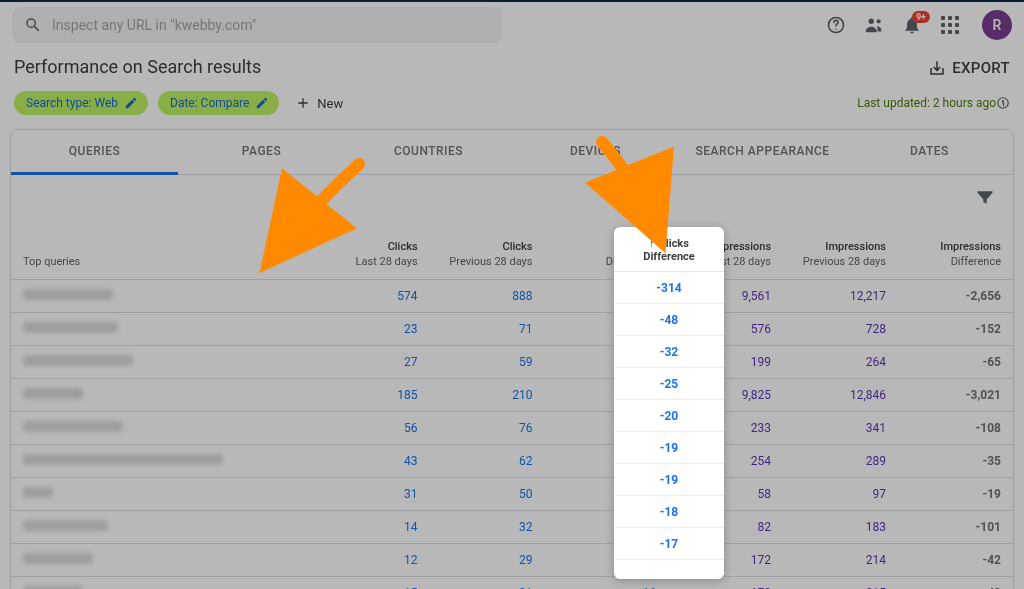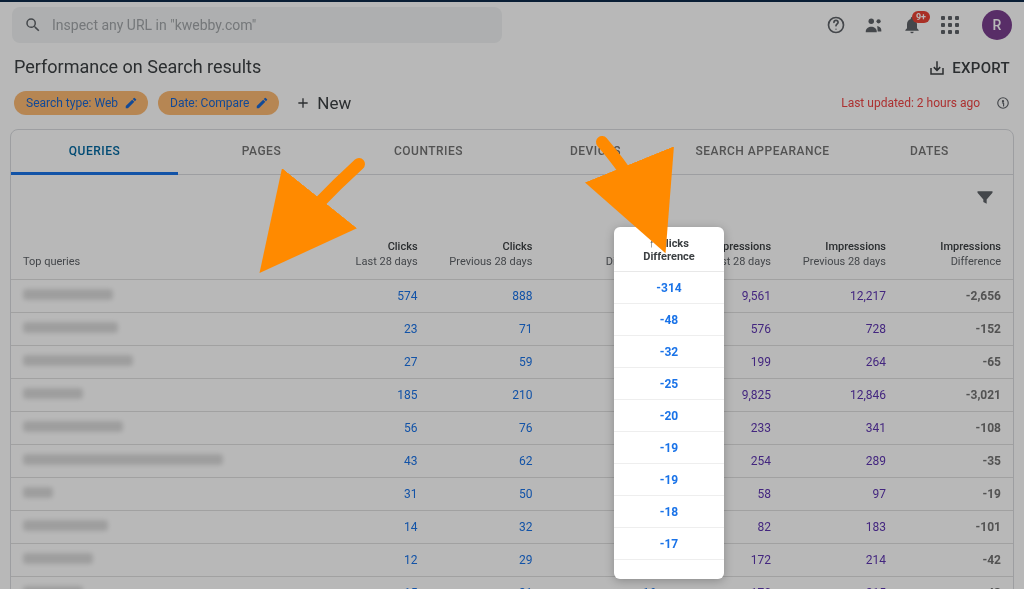--- a/index.html
+++ b/index.html
@@ -15,29 +15,29 @@
 .badge { position: absolute; top: -2px; right: -6px; background: #ea4335; color: #fff; font-size: 9px; font-weight: 700; padding: 1px 4px; border-radius: 8px; }
 .avatar { width: 30px; height: 30px; border-radius: 50%; background: #7b3f8f; color: #fff; display: flex; align-items: center; justify-content: center; font-size: 14px; font-weight: 500; margin-left: 6px; }
 .apps-grid { display: grid; grid-template-columns: repeat(3, 4px); grid-template-rows: repeat(3, 4px); gap: 3px; }
 .apps-grid span { background: #5f6368; border-radius: 1px; }
 
 .page-title-row { display: flex; align-items: flex-end; padding: 8px 14px 14px; }
 .page-title { font-size: 18px; color: #3c4043; font-weight: 400; }
 .export { margin-left: auto; display: flex; align-items: center; gap: 6px; color: #3c4043; font-size: 15px; font-weight: 500; letter-spacing: 0.3px; cursor: pointer; }
 
 .filters-row { display: flex; align-items: center; padding: 0 14px 14px; gap: 10px; }
-.chip { background: #fdba74; color: #1967d2; padding: 5px 10px 5px 12px; border-radius: 16px; font-size: 12px; display: flex; align-items: center; gap: 6px; cursor: pointer; }
+.chip { background: #bef264; color: #1967d2; padding: 5px 10px 5px 12px; border-radius: 16px; font-size: 12px; display: flex; align-items: center; gap: 6px; cursor: pointer; }
 .chip svg { width: 14px; height: 14px; }
-.new-filter { display: flex; align-items: center; gap: 6px; color: #3c4043; font-size: 17px; cursor: pointer; padding-left: 6px; }
-.last-updated { margin-left: auto; color: #ef4444; font-size: 12px; display: flex; align-items: center; gap: 16px; }
+.new-filter { display: flex; align-items: center; gap: 6px; color: #3c4043; font-size: 13px; cursor: pointer; padding-left: 6px; }
+.last-updated { margin-left: auto; color: #4d7c0f; font-size: 12px; display: flex; align-items: center; gap: 0; }
 
 .card { margin: 0 10px; border: 1px solid #dadce0; border-radius: 8px; background: #fff; }
 .tabbar { display: flex; border-bottom: 1px solid #dadce0; }
 .tab { flex: 1; text-align: center; padding: 14px 0; font-size: 12px; letter-spacing: 0.5px; color: #737373; font-weight: 500; cursor: pointer; }
-.tab.active { color: #0369a1; border-bottom: 3px solid #1a73e8; margin-bottom: -1px; }
+.tab.active { color: #737373; border-bottom: 3px solid #1a73e8; margin-bottom: -1px; }
 
 .table-toolbar { display: flex; padding: 6px 12px 0; }
 .filter-icon-btn { margin-left: auto; padding: 6px; cursor: pointer; color: #5f6368; }
 
 .data-table { width: 100%; border-collapse: collapse; table-layout: fixed; }
 .data-table th, .data-table td { padding: 9px 12px; font-size: 11px; border-bottom: 1px solid #e0e0e0; }
 .data-table th { color: #5f6368; font-weight: 400; text-align: right; vertical-align: bottom; line-height: 1.35; }
 .data-table th:first-child { text-align: left; }
 .data-table th .th-main { display: block; font-weight: 500; color: #3c4043; }
 .data-table th .th-sub { display: block; }

